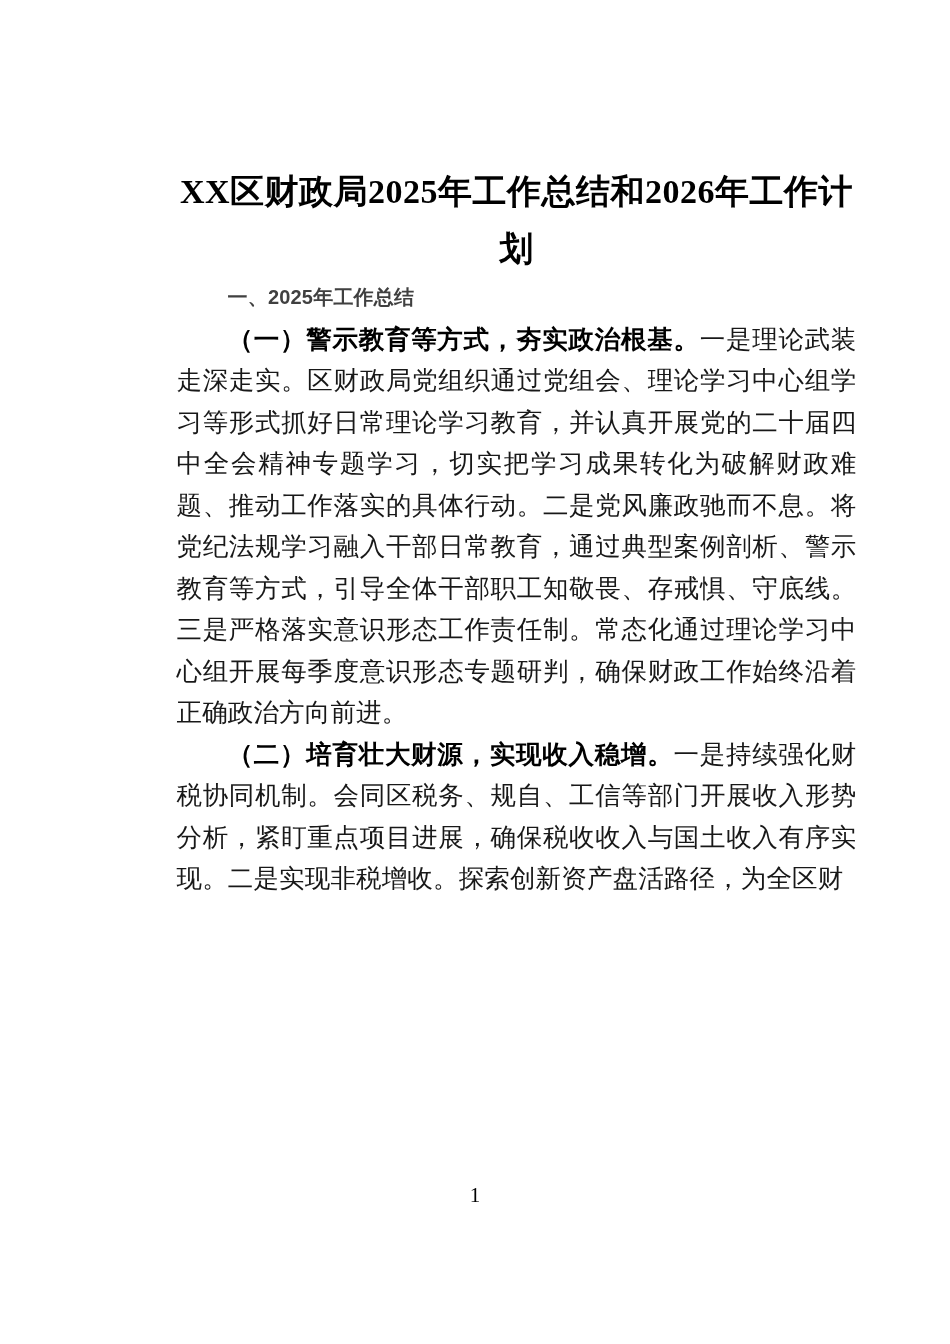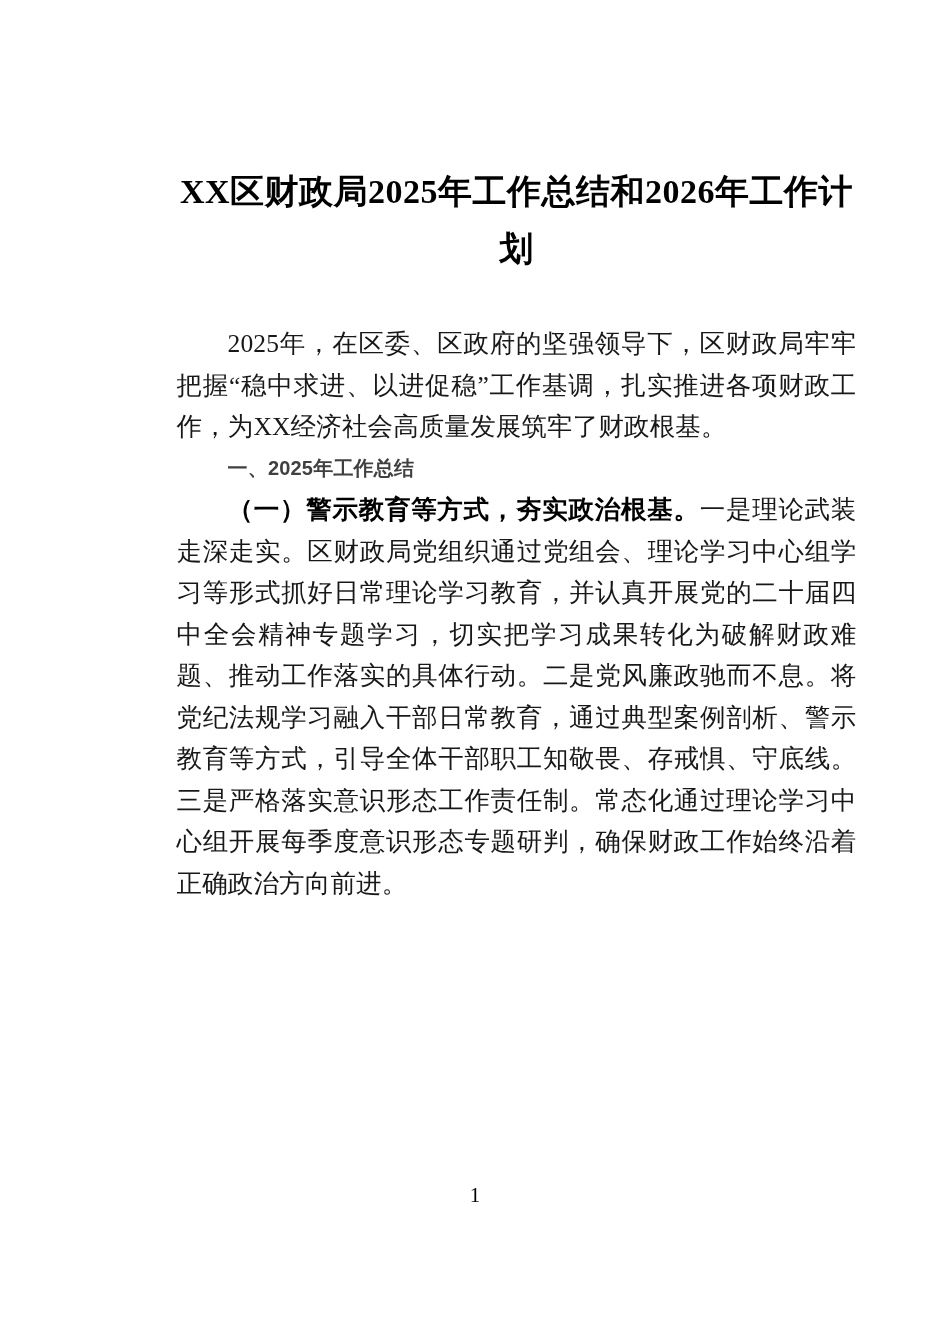--- a/index.html
+++ b/index.html
@@ -95,24 +95,24 @@
 <body>
 
 <div class="page">
 
   <div class="content">
 
     <h1 class="doc-title">
       <span>XX区财政局2025年工作总结和2026年工</span><span>作计划</span>
     </h1>
 
-    <p class="para para-intro">2025年，在区委、区政府的坚强领导下，区财政局牢牢把握“稳中求进、以进促稳”工作基调，扎实推进各项财政工作，为XX经济社会高质量发展筑牢了财政根基。</p>
 
     <p class="heading-1">一、2025年工作总结</p>
 
     <p class="para para-body"><span class="lead-bold">（一）警示教育等方式，夯实政治根基。</span><span>一是理论武装走深走实。区财政局党组织通过党组会、理论学习中心组学习等形式抓好日常理论学习教育，并认真开展党的二十届四中全会精神专题学习，切实把学习成果转化为破解财政难题、推动工作落实的具体行动。二是党风廉政驰而不息。将党纪法规学习融入干部日常教育，通过典型案例剖析、警示教育等方式，引导全体干部职工知敬畏、存戒惧、守底线。三是严格落实意识形态工作责任制。常态化通过理论学习中心组开展每季度意识形态专题研判，确保财政工作始终沿着正确政治方向前进。</span></p>
 
+    <p class="para para-body"><span class="lead-bold">（二）培育壮大财源，实现收入稳增。</span><span>一是持续强化财税协同机制。会同区税务、规自、工信等部门开展收入形势分析，紧盯重点项目进展，确保税收收入与国土收入有序实现。二是实现非税增收。探索创新资产盘活路径，为全区财</span></p>
 
   </div>
 
   <div class="page-number">1</div>
 
 </div>
 
 </body></html>

